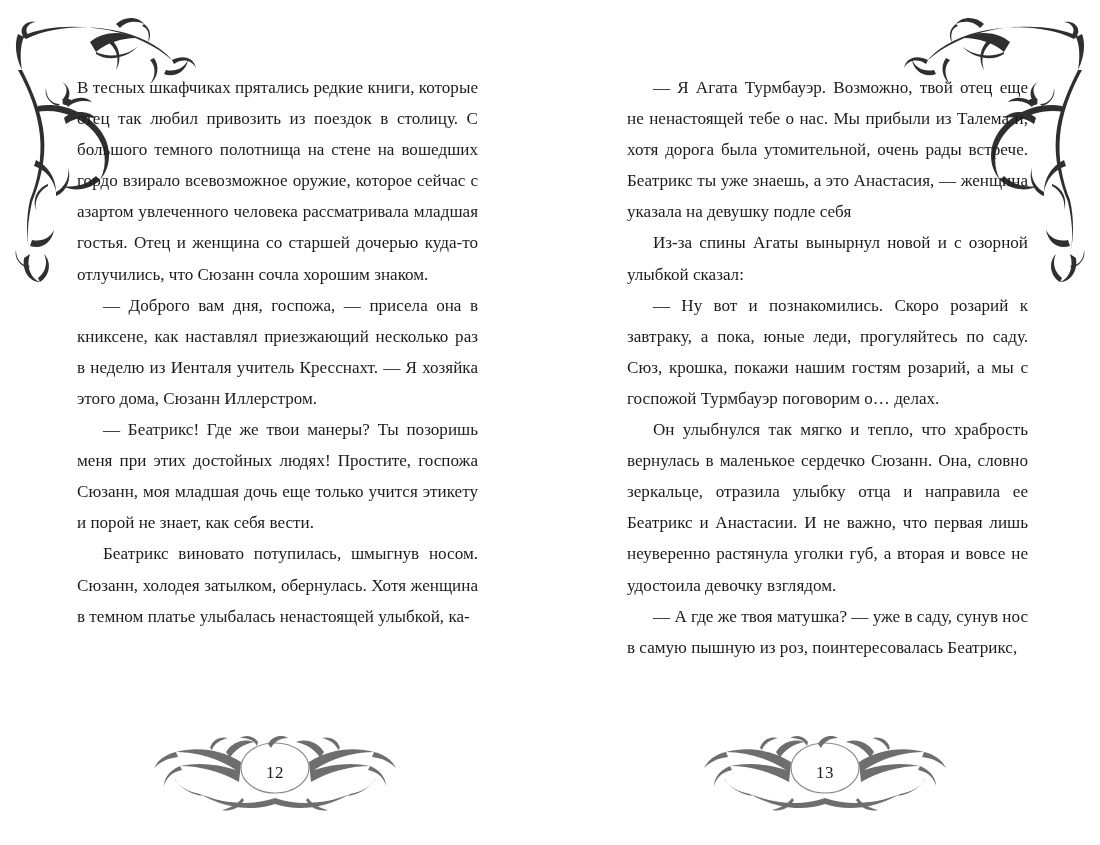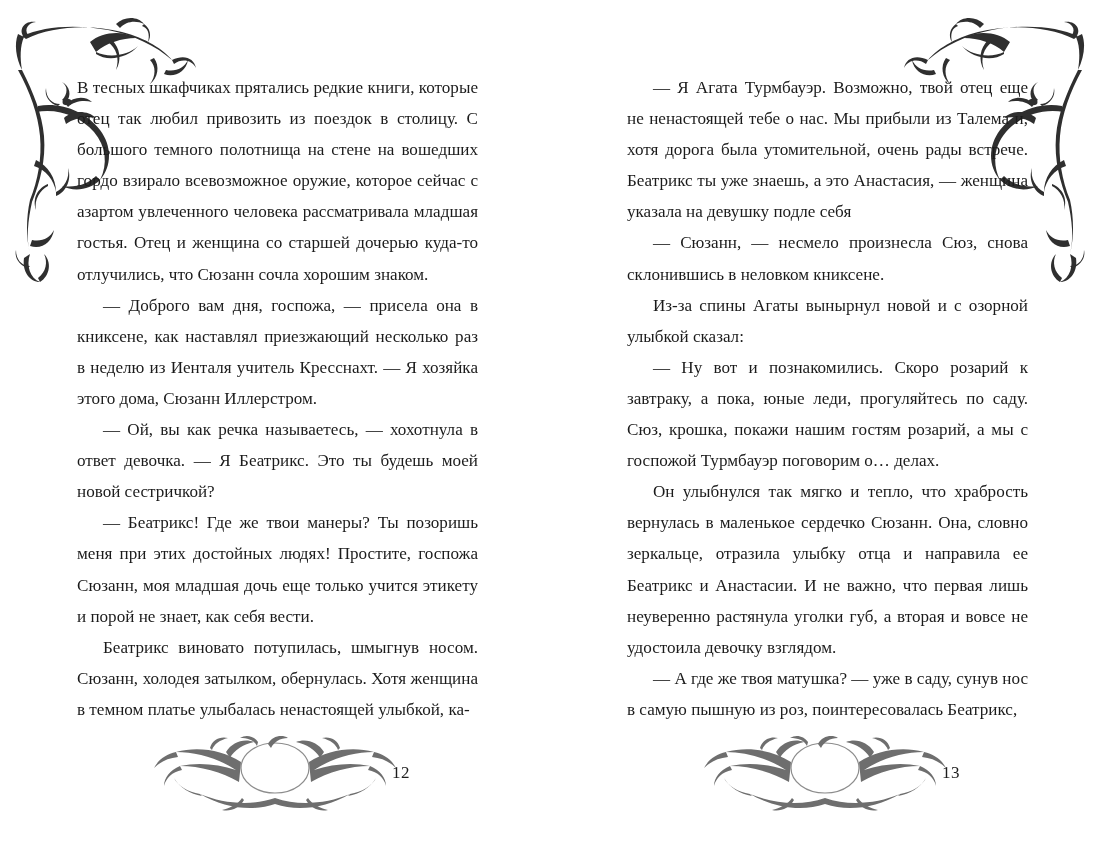--- a/index.html
+++ b/index.html
@@ -67,21 +67,21 @@
     width: 270px;
     height: 78px;
     display: block;
   }
   .folio .folio-number {
     position: absolute;
     left: 0;
     right: 0;
     top: 50%;
     transform: translateY(-52%);
-    text-align: right;
+    text-align: center;
     font-size: 17px;
     color: #1d1d1d;
     letter-spacing: 0.5px;
     font-family: "Liberation Serif", "DejaVu Serif", serif;
   }
 
   
   .corner-ornament {
     position: absolute;
     width: 200px;
@@ -143,21 +143,20 @@
           <path d="M24,258 C16,256 10,248 12,240 C12,250 18,256 26,256 Z"></path>
 
           <path d="M34,268 C42,262 44,252 40,244 C48,252 46,266 36,272 Z"></path>
         </g>
       </svg>
     </div>
 
     <div class="text-column">
       <p class="cont">В тесных шкафчиках прятались редкие книги, которые отец так любил привозить из поездок в столицу. С большого темного полотнища на стене на вошедших гордо взирало всевозможное оружие, которое сейчас с азартом увлеченного человека рассматривала младшая гостья. Отец и женщина со старшей дочерью куда-то отлучились, что Сюзанн сочла хорошим знаком.</p>
       <p class="indent">— Доброго вам дня, госпожа, — присела она в книксене, как наставлял приезжающий несколько раз в неделю из Иенталя учитель Кресснахт. — Я хозяйка этого дома, Сюзанн Иллерстром.</p>
-      <p class="indent">— Ой, вы как речка называетесь, — хохотнула в ответ девочка. — Я Беатрикс. Это ты будешь моей новой сестричкой?</p>
       <p class="indent">— Беатрикс! Где же твои манеры? Ты позоришь меня при этих достойных людях! Простите, госпожа Сюзанн, моя младшая дочь еще только учится этикету и порой не знает, как себя вести.</p>
       <p class="indent">Беатрикс виновато потупилась, шмыгнув носом. Сюзанн, холодея затылком, обернулась. Хотя женщина в темном платье улыбалась ненастоящей улыбкой, ка-</p>
     </div>
 
     <div class="folio">
       <svg viewBox="0 0 270 78" xmlns="http://www.w3.org/2000/svg" aria-hidden="true">
         <g fill="#6e6e6e" stroke="none">
 
           <ellipse cx="135" cy="34" rx="34" ry="25" fill="#ffffff" stroke="#8d8d8d" stroke-width="1.2"></ellipse>
 
@@ -222,21 +221,20 @@
           <path d="M26,244 C22,256 26,268 36,272 C26,272 18,262 20,248 Z"></path>
           <path d="M28,230 C38,232 46,228 50,220 C48,232 38,240 26,236 Z"></path>
           <path d="M24,258 C16,256 10,248 12,240 C12,250 18,256 26,256 Z"></path>
           <path d="M34,268 C42,262 44,252 40,244 C48,252 46,266 36,272 Z"></path>
         </g>
       </svg>
     </div>
 
     <div class="text-column">
       <p class="indent">— Я Агата Турмбауэр. Возможно, твой отец еще не ненастоящей тебе о нас. Мы прибыли из Талема и, хотя дорога была утомительной, очень рады встрече. Беатрикс ты уже знаешь, а это Анастасия, — женщина указала на девушку подле себя</p>
-      <p class="indent">— Сюзанн, — несмело произнесла Сюз, снова склонившись в неловком книксене.</p>
       <p class="indent">Из-за спины Агаты вынырнул новой и с озорной улыбкой сказал:</p>
       <p class="indent">— Ну вот и познакомились. Скоро розарий к завтраку, а пока, юные леди, прогуляйтесь по саду. Сюз, крошка, покажи нашим гостям розарий, а мы с госпожой Турмбауэр поговорим о… делах.</p>
       <p class="indent">Он улыбнулся так мягко и тепло, что храбрость вернулась в маленькое сердечко Сюзанн. Она, словно зеркальце, отразила улыбку отца и направила ее Беатрикс и Анастасии. И не важно, что первая лишь неуверенно растянула уголки губ, а вторая и вовсе не удостоила девочку взглядом.</p>
       <p class="indent">— А где же твоя матушка? — уже в саду, сунув нос в самую пышную из роз, поинтересовалась Беатрикс,</p>
     </div>
 
     <div class="folio">
       <svg viewBox="0 0 270 78" xmlns="http://www.w3.org/2000/svg" aria-hidden="true">
         <g fill="#6e6e6e" stroke="none">
           <ellipse cx="135" cy="34" rx="34" ry="25" fill="#ffffff" stroke="#8d8d8d" stroke-width="1.2"></ellipse>

